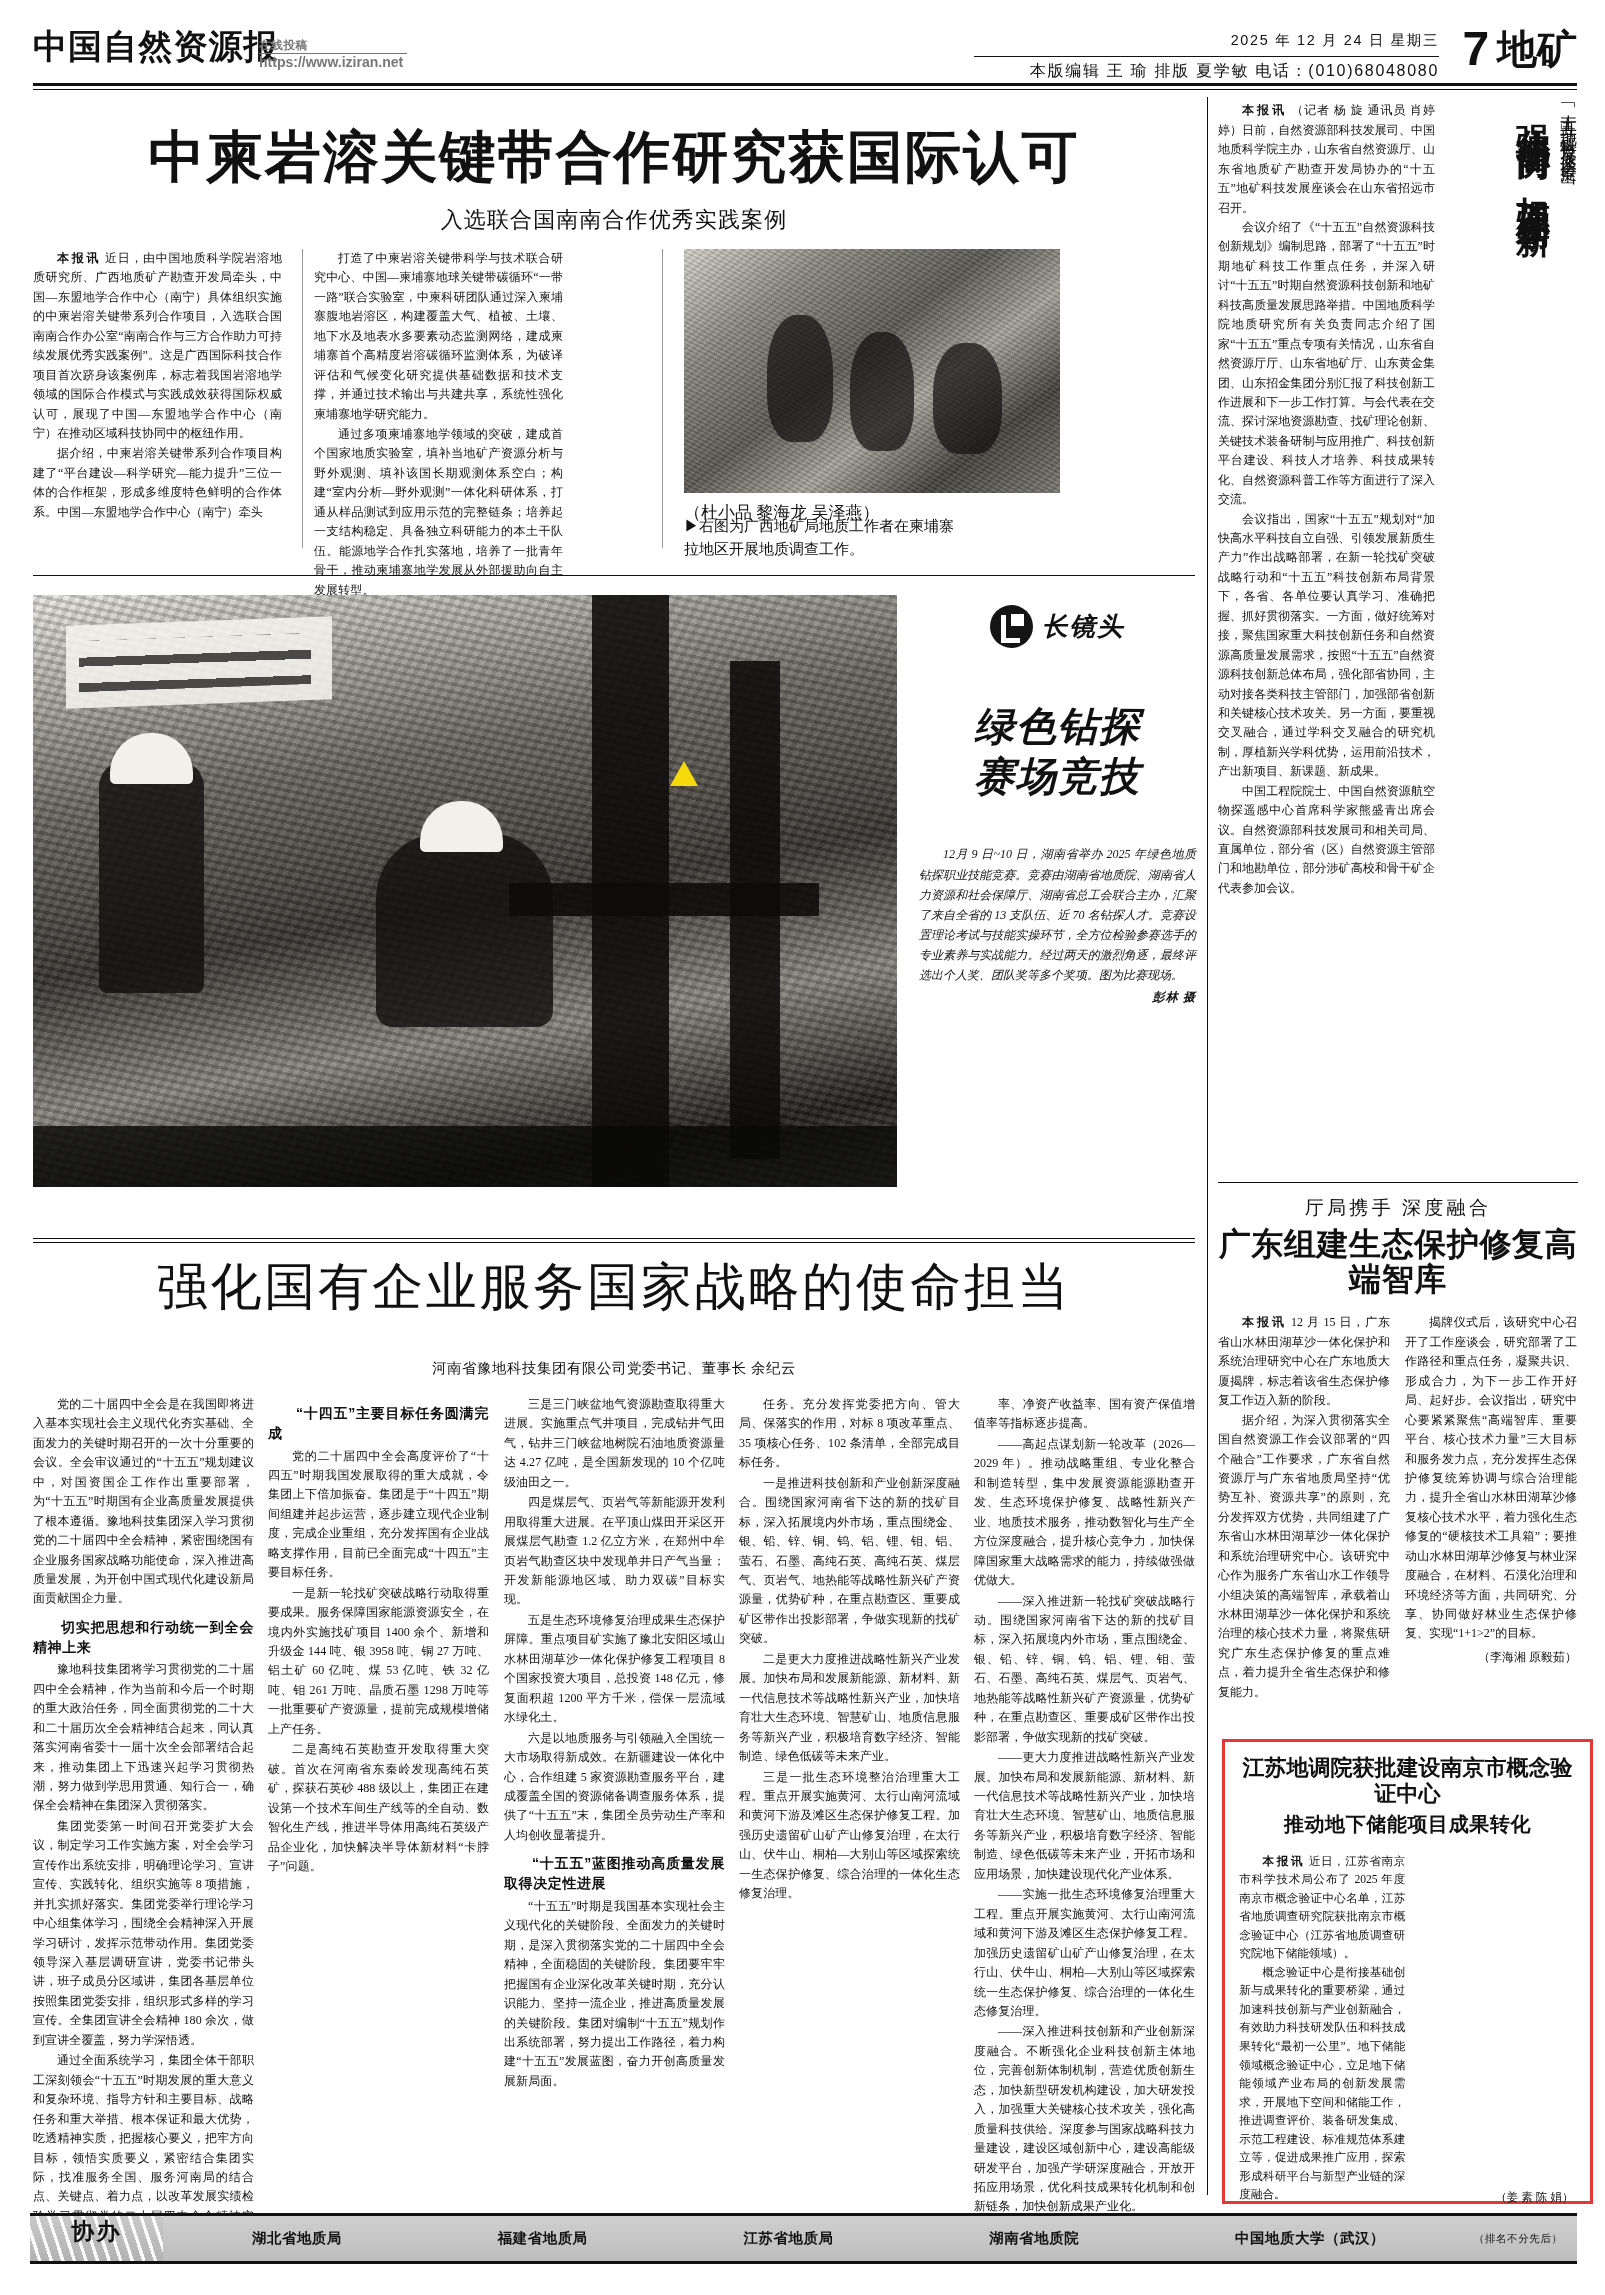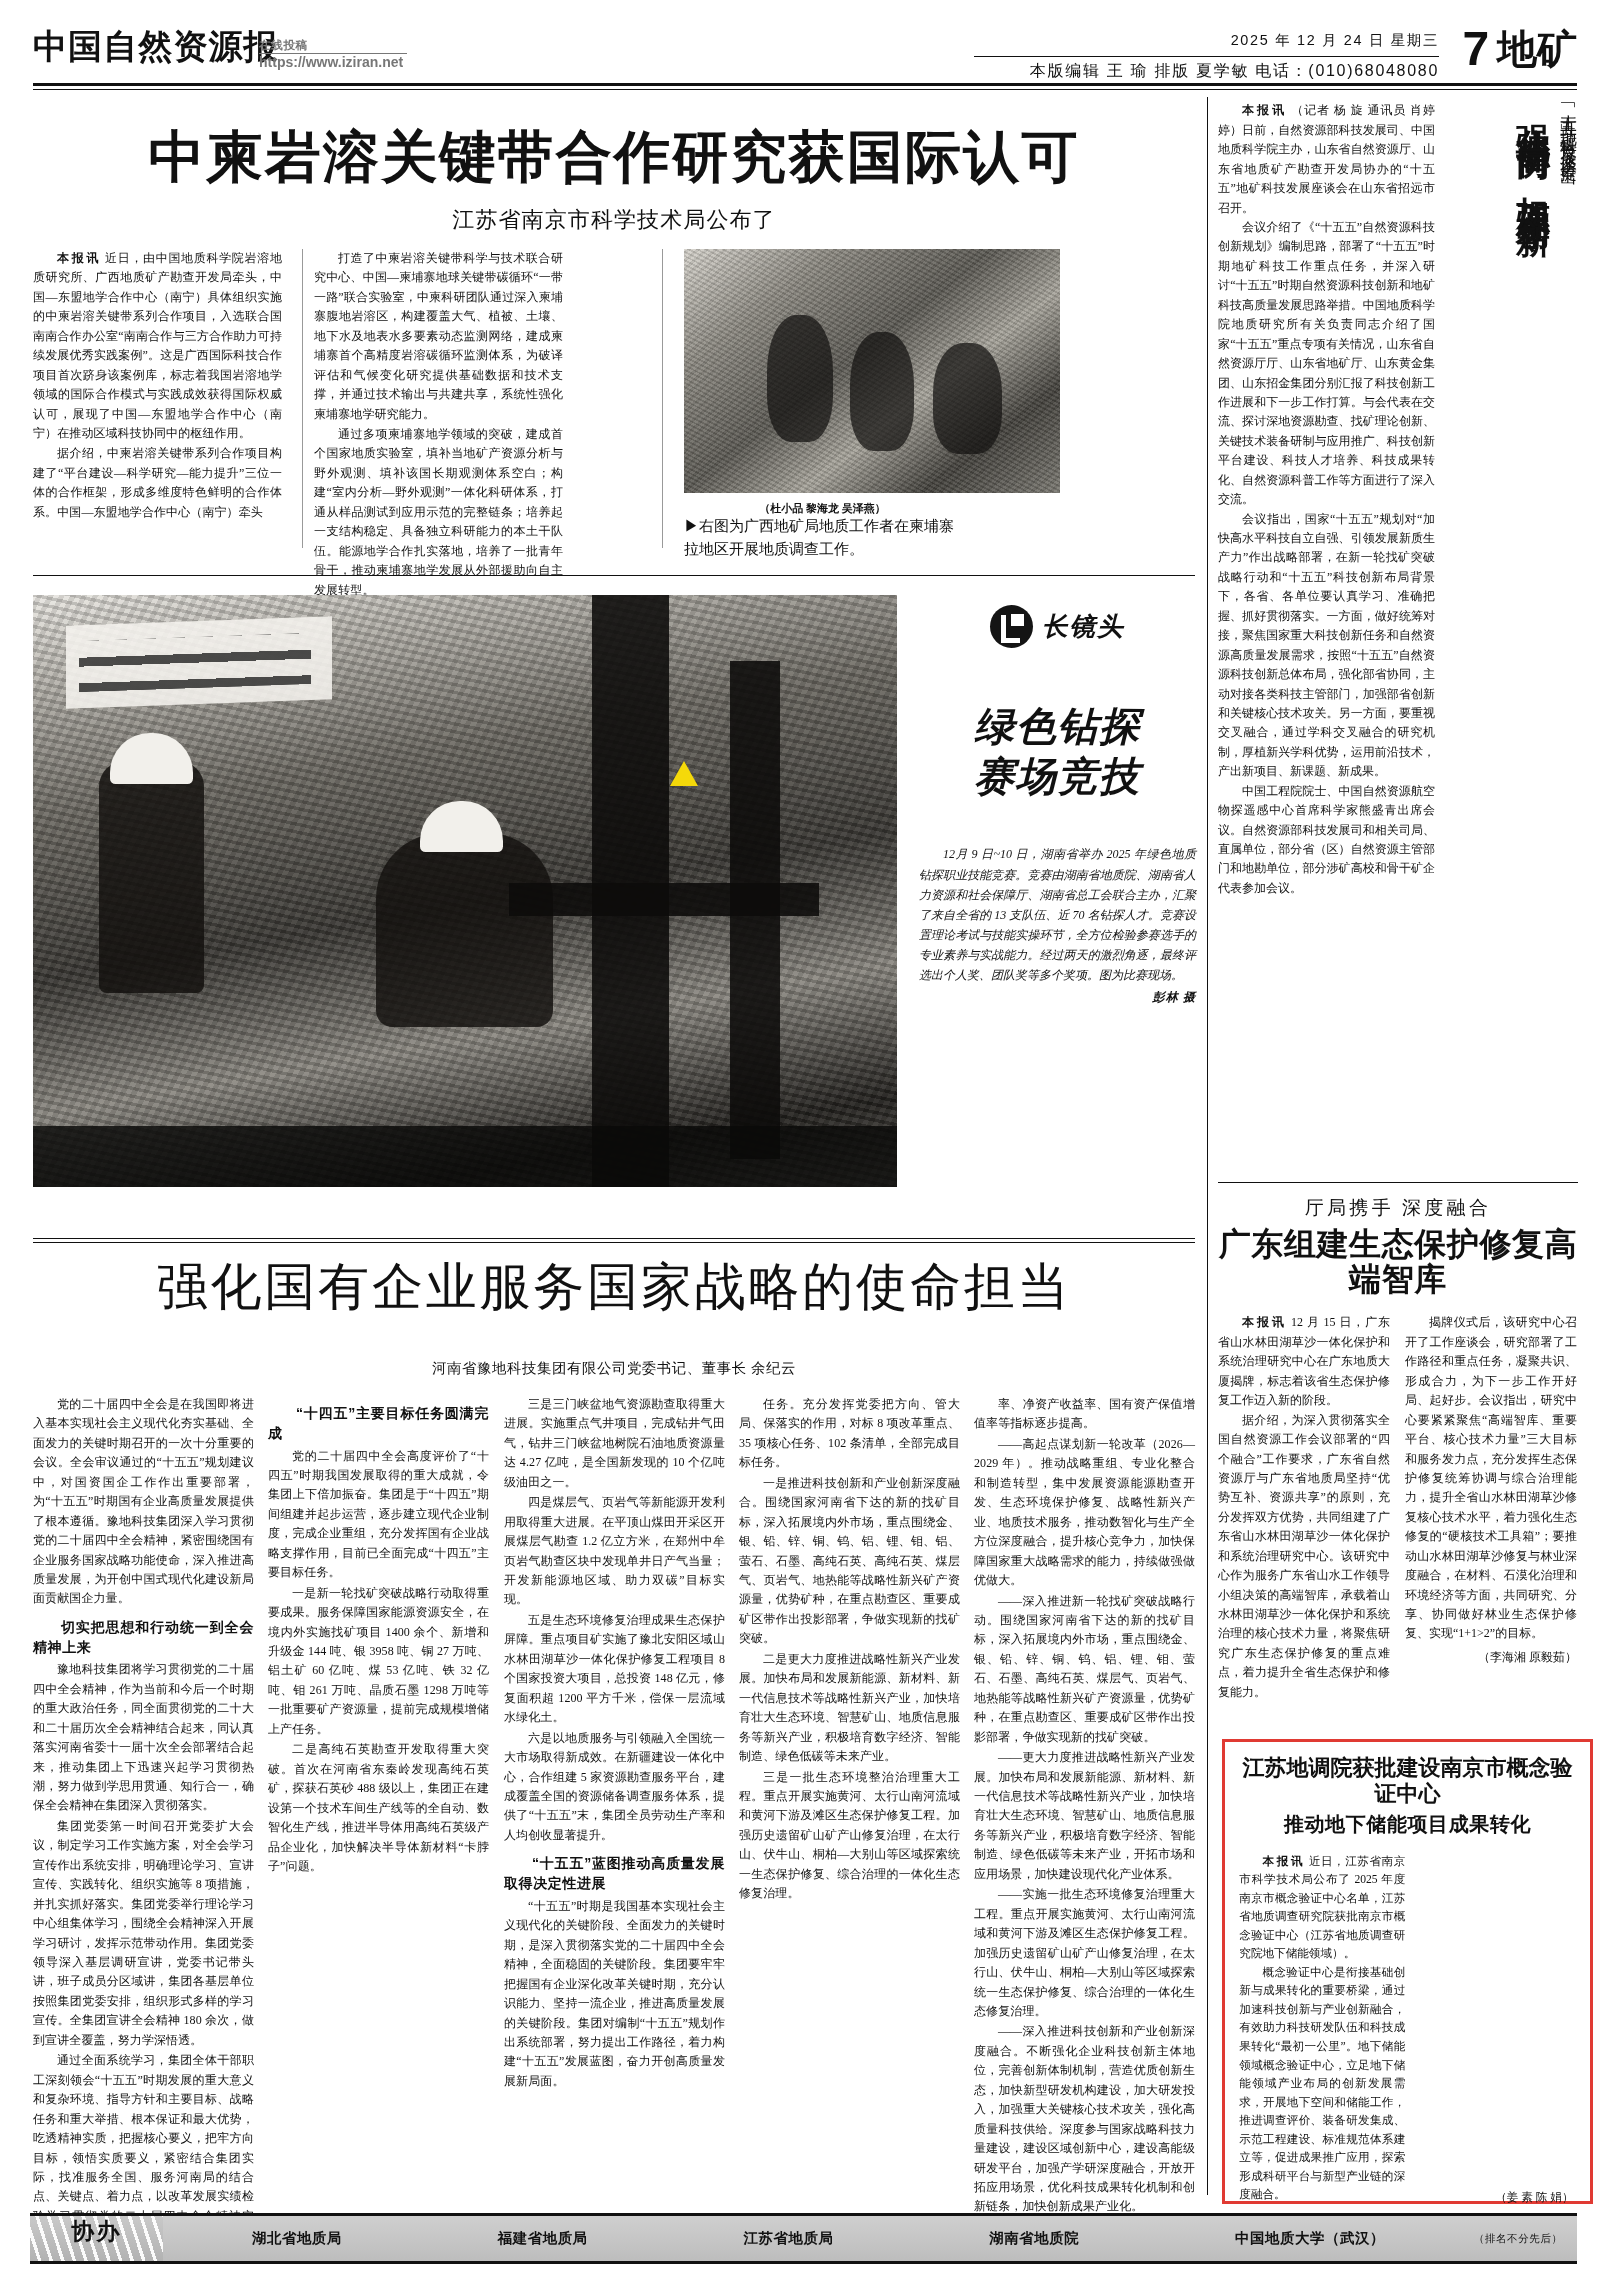--- a/index.html
+++ b/index.html
@@ -44,21 +44,21 @@
 
   .a1-photo{position:absolute;left:684px;top:249px;width:376px;height:244px;
             background:linear-gradient(142deg,#d7d4cd 0%,#8e8b83 22%,#5c5a54 45%,#a9a69d 62%,#44423d 80%,#7c7a73 100%);
             overflow:hidden;}
   .a1-photo .grain{position:absolute;inset:0;opacity:.5;
      background:repeating-linear-gradient(27deg,rgba(0,0,0,.22) 0 1.7px,rgba(255,255,255,.12) 1.7px 3.9px),
                 repeating-linear-gradient(-41deg,rgba(0,0,0,.18) 0 2.8px,rgba(255,255,255,.08) 2.8px 6px);}
   .a1-photo .fig{position:absolute;background:rgba(20,18,16,.72);border-radius:44% 44% 36% 36%;}
 
   .a1-cap{position:absolute;left:684px;top:515px;width:277px;font-size:15px;line-height:1.55;}
-  .a1-credit{position:absolute;left:684px;top:501px;width:277px;text-align:center;font-size:11px;font-weight:bold;}
+  .a1-credit{position:absolute;left:684px;top:501px;width:277px;text-align:left;font-size:17px;}
 
   
   .feat{position:absolute;left:33px;top:587px;width:1162px;height:617px;font-style:italic;}
   .feat-rule-top{position:absolute;left:0;top:-12px;width:1162px;border-top:1.1px solid #111;}
   .feat-photo{position:absolute;left:0;top:7.7px;width:864px;height:592px;
       background:linear-gradient(170deg,#e9e7e2 0%,#b6b3ac 12%,#6d6a63 30%,#3a3834 52%,#8b8881 70%,#23211e 88%,#5e5c56 100%);
       overflow:hidden;}
   .feat-photo .g1{position:absolute;inset:0;opacity:.55;
      background:repeating-linear-gradient(12deg,rgba(0,0,0,.28) 0 3.3px,rgba(255,255,255,.10) 3.3px 7.7px),
                 repeating-linear-gradient(-63deg,rgba(0,0,0,.20) 0 5px,rgba(255,255,255,.06) 5px 10px);}
@@ -161,21 +161,21 @@
     </div>
     <div class="mast-section">
       <div class="pgnum">7</div>
       <div class="sec">地矿</div>
     </div>
   </div>
   <div class="mast-bar"></div>
   <div class="mast-bar2"></div>
 
   <div class="hl1">中柬岩溶关键带合作研究获国际认可</div>
-  <div class="hl1-sub">江苏省南京市科学技术局公布了</div>
+  <div class="hl1-sub">入选联合国南南合作优秀实践案例</div>
 
   <div class="a1-cols">
     <div class="a1-c c1 col-body">
       <p><span class="lead">本报讯</span>
          <span>近日，由中国地质科学院岩溶地质研究所、广西地质矿产勘查开发局牵头，中国—东盟地学合作中心（南宁）具体组织实施的中柬岩溶关键带系列合作项目，入选联合国南南合作办公室“南南合作与三方合作助力可持续发展优秀实践案例”。这是广西国际科技合作项目首次跻身该案例库，标志着我国岩溶地学领域的国际合作模式与实践成效获得国际权威认可，展现了中国—东盟地学合作中心（南宁）在推动区域科技协同中的枢纽作用。</span></p>
       <p>据介绍，中柬岩溶关键带系列合作项目构建了“平台建设—科学研究—能力提升”三位一体的合作框架，形成多维度特色鲜明的合作体系。中国—东盟地学合作中心（南宁）牵头</p>
     </div>
     <div class="a1-c c2 col-body">
       <p>打造了中柬岩溶关键带科学与技术联合研究中心、中国—柬埔寨地球关键带碳循环“一带一路”联合实验室，中柬科研团队通过深入柬埔寨腹地岩溶区，构建覆盖大气、植被、土壤、地下水及地表水多要素动态监测网络，建成柬埔寨首个高精度岩溶碳循环监测体系，为破译评估和气候变化研究提供基础数据和技术支撑，并通过技术输出与共建共享，系统性强化柬埔寨地学研究能力。</p>
       <p>通过多项柬埔寨地学领域的突破，建成首个国家地质实验室，填补当地矿产资源分析与野外观测、填补该国长期观测体系空白；构建“室内分析—野外观测”一体化科研体系，打通从样品测试到应用示范的完整链条；培养起一支结构稳定、具备独立科研能力的本土干队伍。能源地学合作扎实落地，培养了一批青年骨干，推动柬埔寨地学发展从外部援助向自主发展转型。</p>

